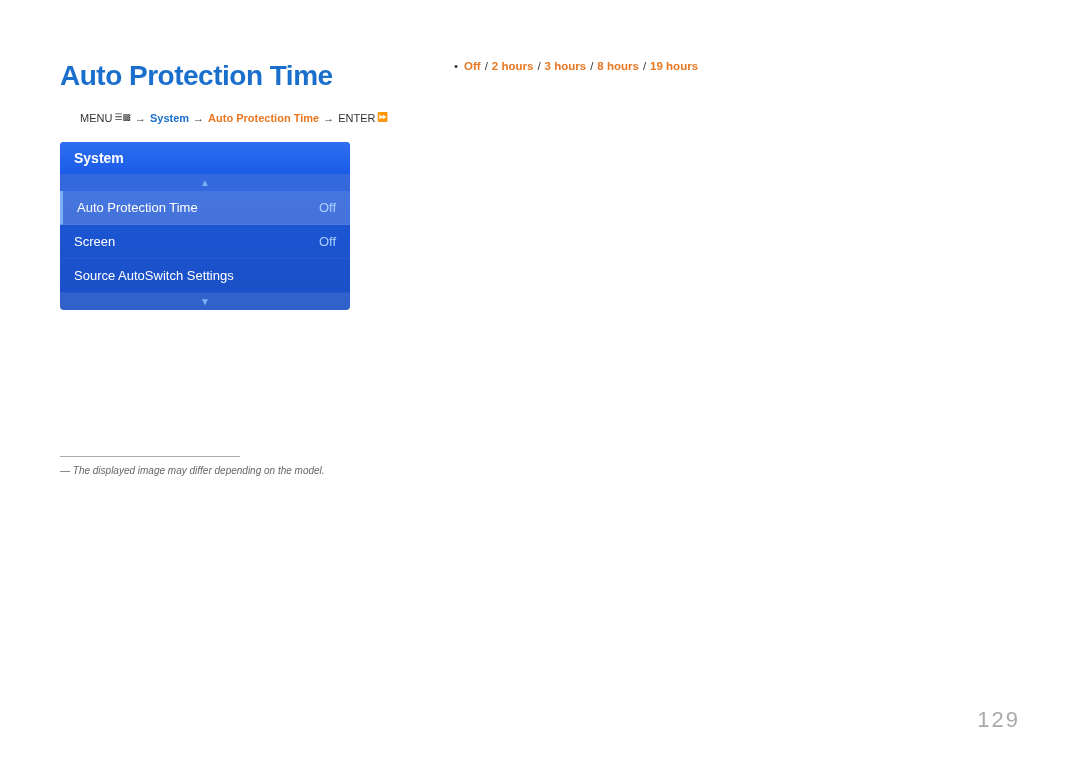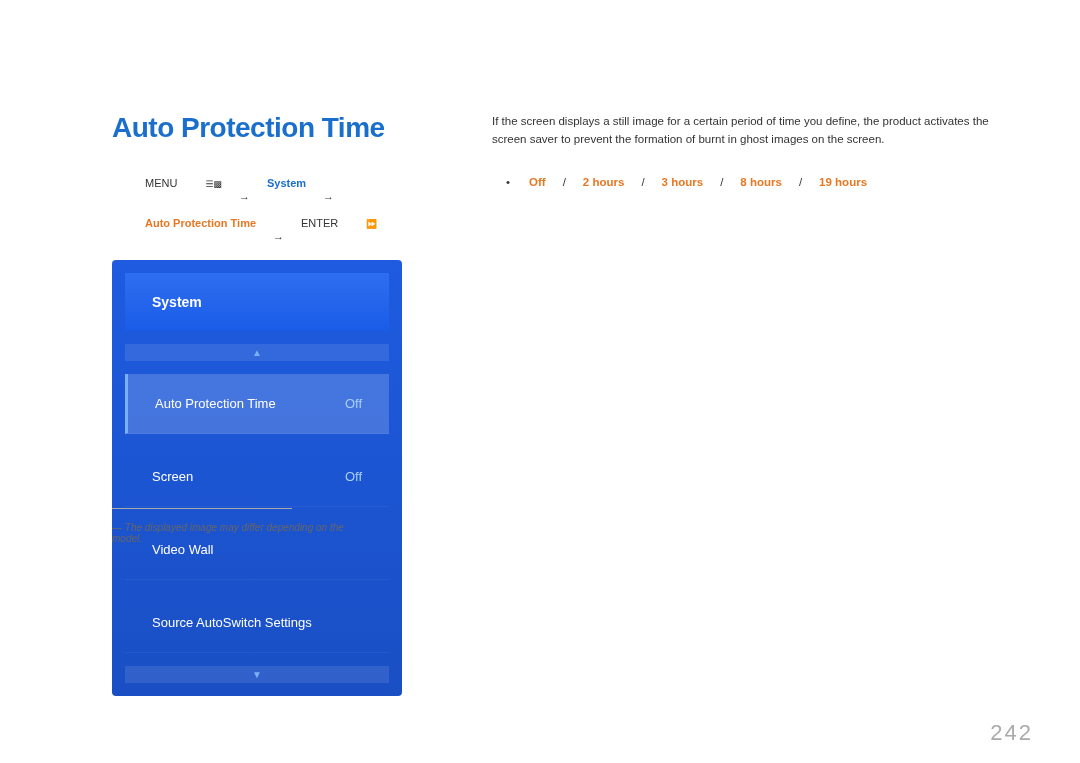--- a/index.html
+++ b/index.html
@@ -1,15 +1,15 @@
 <!DOCTYPE html>
 <html><head>
   <meta charset="utf-8">
   <style>
-    * { margin: 13px; padding: 0; box-sizing: border-box; }
+    * { margin: 0; padding: 0; box-sizing: border-box; }
 
     body {
       width: 1080px;
       height: 763px;
       background: #ffffff;
       font-family: 'Arial', sans-serif;
       position: relative;
       overflow: hidden;
     }
 
@@ -27,21 +27,21 @@
       color: #1a6fcc;
       margin-bottom: 20px;
       letter-spacing: -0.5px;
     }
 
     .breadcrumb {
       font-size: 11px;
       color: #333;
       margin-bottom: 18px;
       display: flex;
-      align-items: flex-end;
+      align-items: flex-start;
       gap: 2px;
       flex-wrap: wrap;
       padding-left: 20px;
     }
 
     .breadcrumb .separator {
       color: #333;
       margin: 0 2px;
     }
 
@@ -215,47 +215,42 @@
 
     <div class="menu-item active">
       <span class="menu-item-label">Auto Protection Time</span>
       <span class="menu-item-value">Off</span>
     </div>
     <div class="menu-item">
       <span class="menu-item-label">Screen</span>
       <span class="menu-item-value">Off</span>
     </div>
     <div class="menu-item">
-      <span class="menu-item-label">Video Wall</span>
-      <span class="menu-item-value"></span>
-    </div>
-    <div class="menu-item">
       <span class="menu-item-label">Source AutoSwitch Settings</span>
       <span class="menu-item-value"></span>
     </div>
 
     <div class="scroll-down">▼</div>
   </div>
 </div>
 
 <div class="footnote-section">
   <div class="footnote-line"></div>
   <p class="footnote-text">― The displayed image may differ depending on the model.</p>
 </div>
 
 <div class="right-col">
-  <p class="description-text">If the screen displays a still image for a certain period of time you define, the product activates the screen saver to prevent the formation of burnt in ghost images on the screen.</p>
 
   <div class="options-list">
     <span class="bullet">•</span>
     <span class="option-item">Off</span>
     <span class="option-separator"> / </span>
     <span class="option-item">2 hours</span>
     <span class="option-separator"> / </span>
     <span class="option-item">3 hours</span>
     <span class="option-separator"> / </span>
     <span class="option-item">8 hours</span>
     <span class="option-separator"> / </span>
     <span class="option-item">19 hours</span>
   </div>
 </div>
 
-<div class="page-number">242</div>
+<div class="page-number">129</div>
 
 </body></html>

